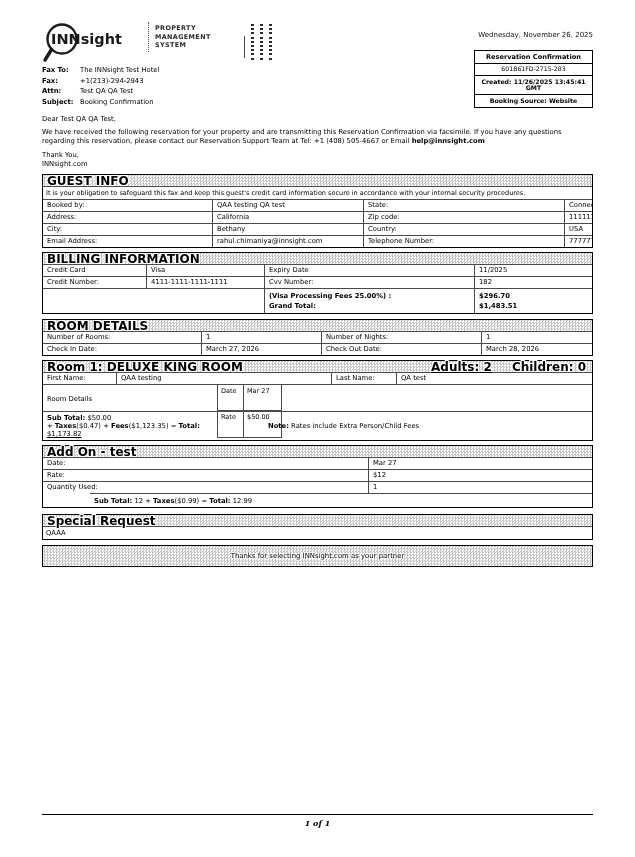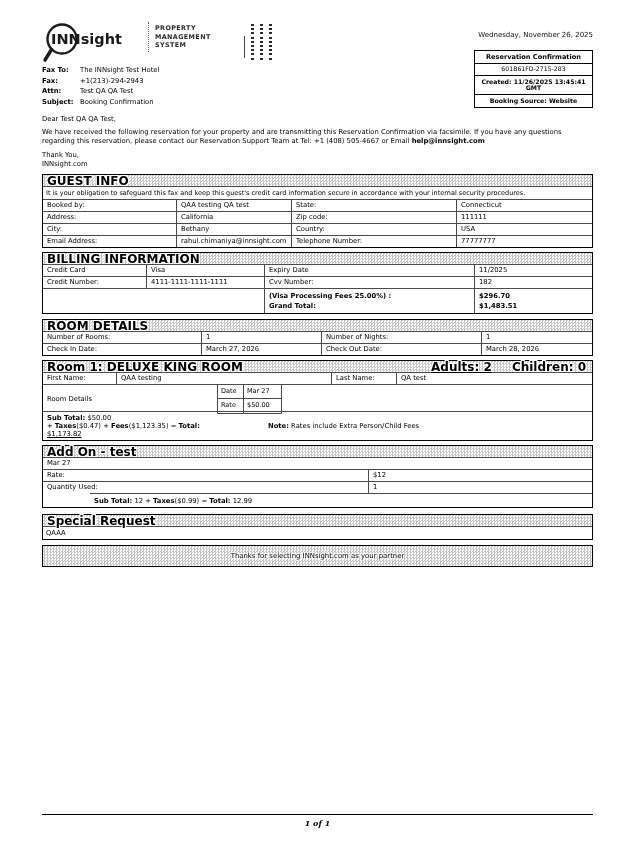--- a/index.html
+++ b/index.html
@@ -40,40 +40,40 @@
   .sec-head { height:11px; display:flex; align-items:center; padding:0 4px; font-weight:bold;
     font-size:12px;
     text-shadow:-1px -1px 0 #fff,1px -1px 0 #fff,-1px 1px 0 #fff,1px 1px 0 #fff,0 0 2px #fff; }
 
   .note-row { padding:2px 3px; font-size:6.5px; border-top:1px solid #4a4a4a; }
 
   .grow { display:grid; border-top:1px solid #4a4a4a; }
   .grow > div { padding:2px 4px; line-height:7px; border-left:1px solid #4a4a4a;
     white-space:nowrap; overflow:hidden; }
   .grow > div:first-child { border-left:none; }
-  .g4 { grid-template-columns:133px 115px 165px 1fr; }
+  .g4 { grid-template-columns:133px 115px 165px 1fr;gap:36px; }
   .b4 { grid-template-columns:103px 118px 210px 1fr; }
   .r4 { grid-template-columns:158px 120px 160px 1fr; }
   .n4 { grid-template-columns:73px 215px 65px 1fr; }
   .a2 { grid-template-columns:325px 1fr; }
 
   .fee-area { display:grid; grid-template-columns:221px 210px 1fr; border-top:1px solid #4a4a4a; }
   .fee-area > div { border-left:1px solid #4a4a4a; padding:2px 4px; }
   .fee-area > div:first-child { border-left:none; }
   .fee-area .fl { font-weight:bold; line-height:10px; }
 
   .room1-head { justify-content:flex-start; }
   .room1-head .adults { position:absolute; left:388px;text-decoration:underline; }
   .room1-head .children { position:absolute; right:6px; }
 
   .rd-row { position:relative; border-top:1px solid #4a4a4a; height:27px; }
   .rd-label { position:absolute; left:4px; top:0; height:27px; display:flex; align-items:center; }
   .mini { position:absolute; left:174px; top:-1px; display:grid; grid-template-columns:26px 38px;
     border-left:1px solid #4a4a4a; }
-  .mini > div { border-right:1px solid #4a4a4a; border-bottom:1px solid #4a4a4a; height:15px;
+  .mini > div { border-right:1px solid #4a4a4a; border-bottom:1px solid #4a4a4a; height:27px;
     line-height:13.5px; padding:0 3px; font-size:6.5px; background:#fff; border-top:1px solid #4a4a4a; }
   .mini > div:nth-child(n+3) { border-top:none; }
 
   .subtotal { border-top:1px solid #4a4a4a; padding:2px 4px; position:relative; line-height:8px; }
   .subtotal .total-underline { text-decoration:underline; }
   .subtotal .note { position:absolute; left:225px; top:10px; }
 
   .addon-subtotal { border-top:1px solid #4a4a4a; padding:2.5px 4px;margin-left:47px; }
 
   .sr-content { border-top:1px solid #4a4a4a; padding:2px 3px; min-height:11px; }
@@ -255,20 +255,21 @@
         <div class="total-underline">$1,173.82</div>
         <div class="note"><b>Note:</b><span> Rates include Extra Person/Child Fees</span></div>
       </div>
     </div>
 
     <div class="box">
       <div class="sec-head hatch">
         <span>Add On - test</span>
       </div>
       <div class="grow a2">
+        <div>Date:</div>
         <div>Mar 27</div>
       </div>
       <div class="grow a2">
         <div>Rate:</div>
         <div>$12</div>
       </div>
       <div class="grow a2">
         <div>Quantity Used:</div>
         <div>1</div>
       </div>

